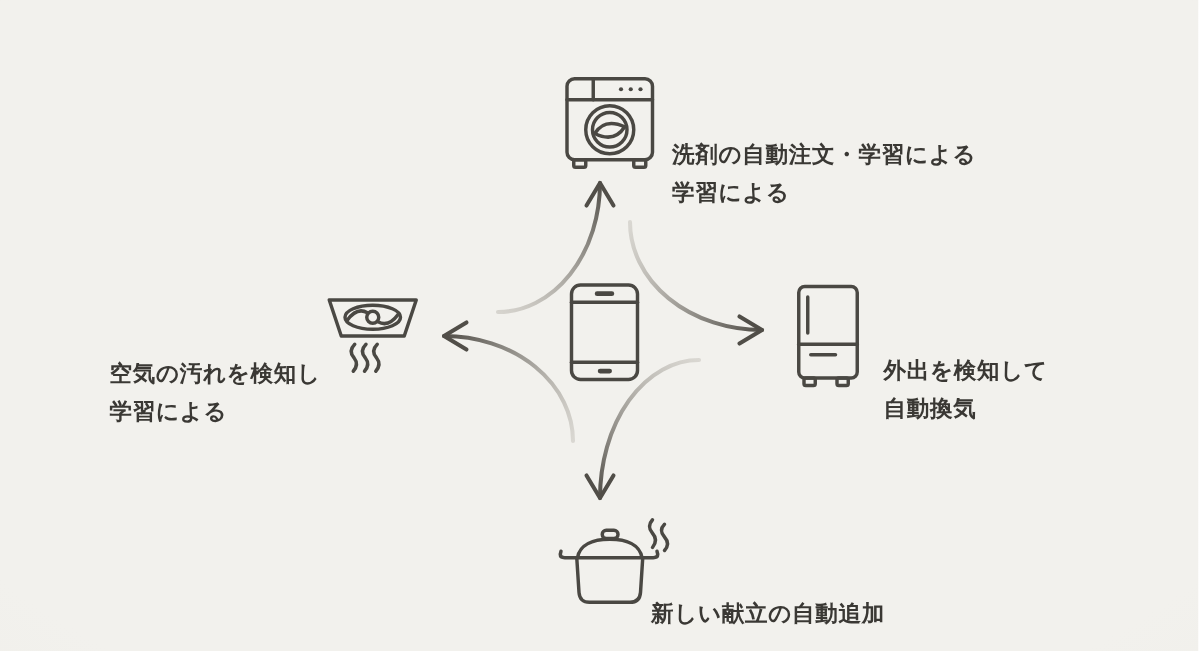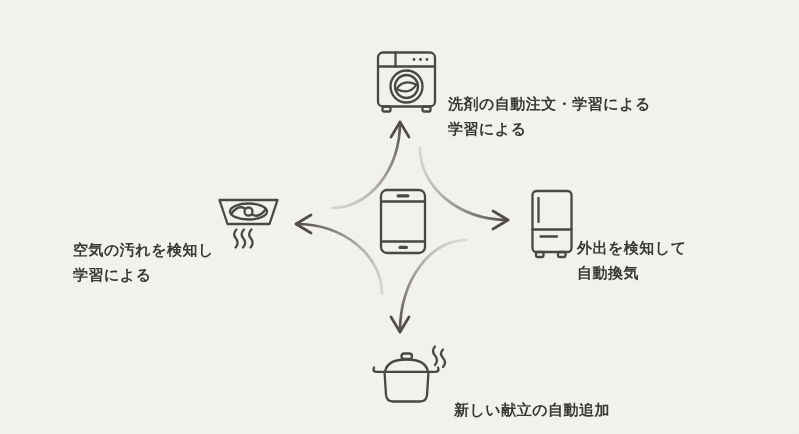--- a/index.html
+++ b/index.html
@@ -15,22 +15,22 @@
   .arrow{fill:none;stroke-width:2.7;stroke-linecap:round}
   .ah{fill:none;stroke:var(--arrow-head);stroke-width:2.7;stroke-linecap:round;stroke-linejoin:round}
   .g-tail{stop-color:var(--arrow-tail)}
   .g-head{stop-color:var(--arrow-head)}
   .label{
     position:absolute;color:var(--text);white-space:nowrap;
     font-size:15px;line-height:25px;font-weight:600;letter-spacing:.5px;margin-top:36px;
   }
   #label-washer{left:448px;top:55px}
   #label-hood{left:73px;top:201px}
-  #label-fridge{left:577px;top:199px}
-  #label-pot{left:454px;top:361px}
+  #label-fridge{left:589px;top:199px}
+  #label-pot{left:434px;top:361px}
 </style>
 </head>
 <body>
 
 <div class="canvas">
 
   <svg class="art" width="799" height="434" viewBox="0 0 799 434">
     <defs>
       <linearGradient id="gU" gradientUnits="userSpaceOnUse" x1="332" y1="208" x2="400" y2="122">
         <stop offset="0" class="g-tail" stop-opacity="0.45"></stop>

